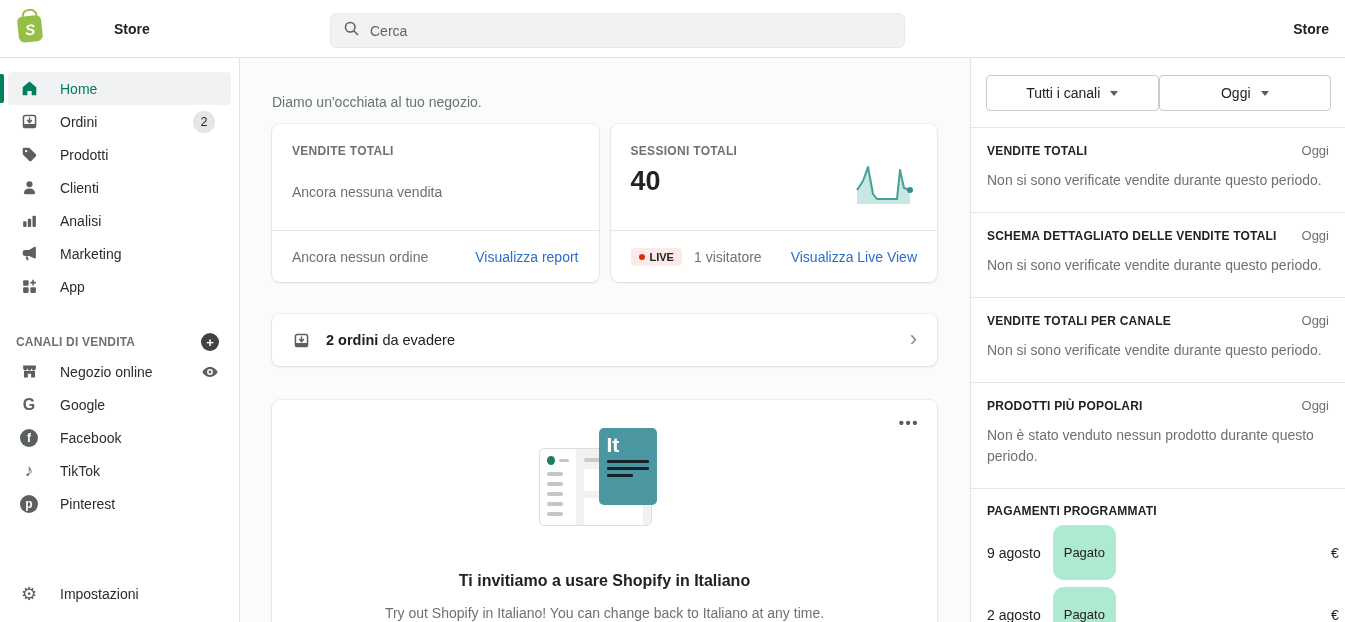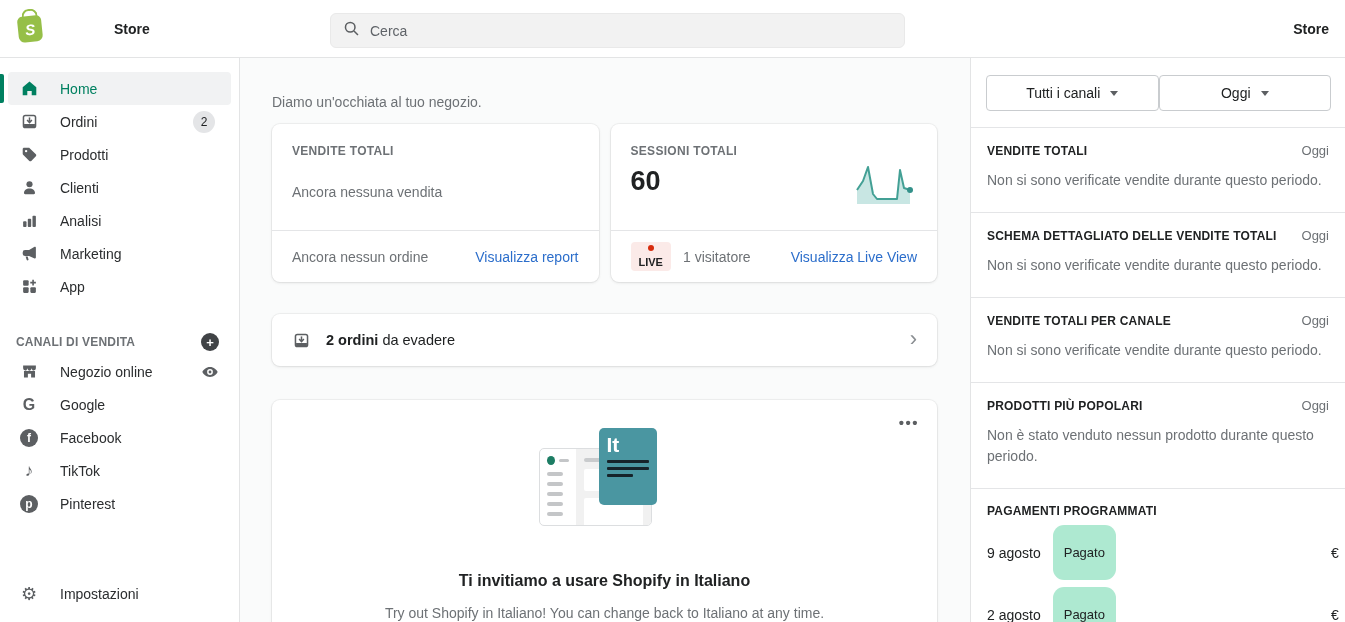--- a/index.html
+++ b/index.html
@@ -75,21 +75,21 @@
   .card-title { font-size:12px; font-weight:700; color:#6d7175; letter-spacing:.3px; }
   .empty-text { margin-top:26px; font-size:14px; color:#6d7175; }
   .big-number { margin-top:8px; font-size:27px; font-weight:600; color:#202223; }
   .card-footer { height:52px; border-top:1px solid #e4e5e7; display:flex;
     align-items:center; justify-content:space-between; padding:0 20px;
     font-size:14px; color:#6d7175; }
   .link { color:#2c6ecb; text-decoration:none; font-size:14px; cursor:pointer; }
   .sparkline { position:absolute; right:20px; top:36px; }
   .live-wrap { display:flex; align-items:center; gap:12px; }
   .live-badge { display:inline-flex; align-items:center; gap:5px; background:#fbeae8;
-    border-radius:4px; padding:3px 8px; font-size:11px; font-weight:700; color:#202223;flex-direction:column; }
+    border-radius:4px; padding:3px 8px; font-size:11px; font-weight:700; color:#202223; }
   .live-dot { width:6px; height:6px; border-radius:50%; background:#d72c0d; }
 
   .orders-row { margin-top:32px; height:52px; background:#fff; border-radius:8px;
     box-shadow:0 0 0 1px rgba(63,63,68,.06), 0 1px 3px rgba(63,63,68,.12);
     display:flex; align-items:center; padding:0 20px; cursor:pointer; }
   .orders-row .nav-icon { margin-right:0; }
   .orders-text { margin-left:16px; font-size:14.5px; color:#202223; }
   .orders-text b { font-weight:700; }
   .chevron { margin-left:auto; color:#8a8e92; font-size:22px; line-height:1;
     font-weight:400; transform:translateY(-1px); }
@@ -305,21 +305,21 @@
         </div>
         <div class="card-footer">
           <span>Ancora nessun ordine</span>
           <a class="link">Visualizza report</a>
         </div>
       </section>
 
       <section class="card">
         <div class="card-top">
           <div class="card-title">SESSIONI TOTALI</div>
-          <div class="big-number">60</div>
+          <div class="big-number">40</div>
           <svg class="sparkline" width="62" height="50" viewBox="0 0 62 50">
             <path d="M2 30 L8 21 L13 7 L18 34 L22 39 L36 39 L42 39 L45 10 L49 28 L55 30 L55 44 L2 44 Z" fill="#c8e6e3" stroke="none"></path>
             <path d="M2 30 L8 21 L13 7 L18 34 L22 39 L36 39 L42 39 L45 10 L49 28 L55 30" fill="none" stroke="#43a095" stroke-width="2" stroke-linejoin="round"></path>
             <circle cx="55" cy="30" r="3" fill="#33918a"></circle>
           </svg>
         </div>
         <div class="card-footer">
           <span class="live-wrap">
             <span class="live-badge">
               <span class="live-dot"></span>

